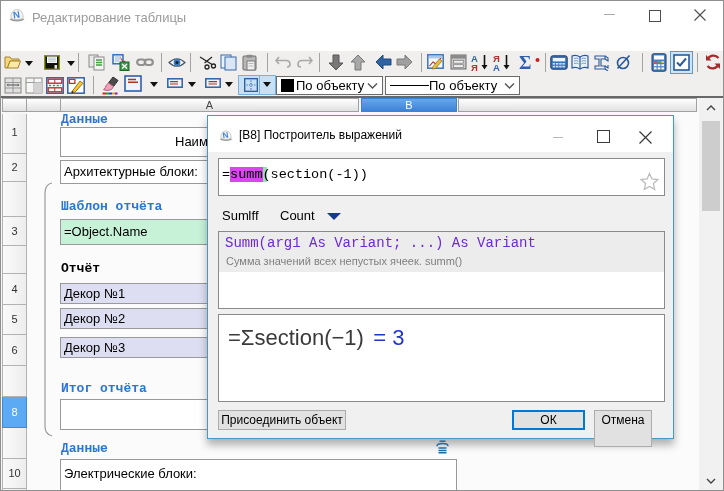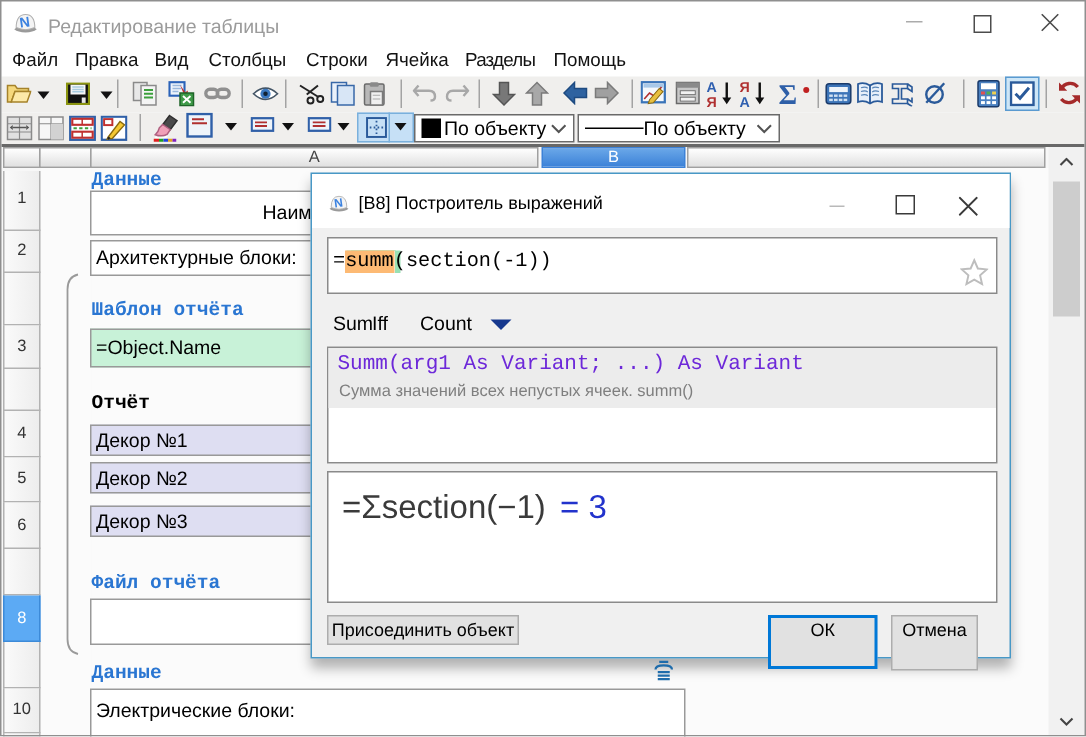--- a/index.html
+++ b/index.html
@@ -35,30 +35,20 @@
     <path d="M2.8 13.4 Q2.8 4.6 9 4.6 Q15.2 4.6 15.2 13.4 Q12 14.8 9 14.8 Q6 14.8 2.8 13.4Z" fill="#f4f4f4" stroke="#b0b0b0" stroke-width="0.7"></path>
     <text x="5.1" y="13" font-size="9.5" font-weight="bold" fill="#3b82e0" font-family="Liberation Sans" transform="rotate(-8 9 10)">N</text>
   </svg>
   <div id="title-text">Редактирование таблицы</div>
   <div class="abs" style="left:604px;top:14px;width:11px;height:1px;background:#ababab"></div>
   <div class="abs" style="left:649px;top:10px;width:12px;height:12px;border:1px solid #4c4c4c"></div>
   <svg class="abs" style="left:694px;top:9px" width="12" height="12" viewBox="0 0 12 12">
       <path d="M0.5 0.5 L11.5 11.5 M11.5 0.5 L0.5 11.5" stroke="#4c4c4c" stroke-width="1.1"></path>
     </svg>
 
-  <div id="menubar">
-    <span style="left:7px">Файл</span>
-    <span style="left:49px">Правка</span>
-    <span style="left:102px">Вид</span>
-    <span style="left:138px">Столбцы</span>
-    <span style="left:203px">Строки</span>
-    <span style="left:256px">Ячейка</span>
-    <span style="left:309px;letter-spacing:-0.5px">Разделы</span>
-    <span style="left:368px">Помощь</span>
-  </div>
 
   <div id="tb1">
     <svg class="abs" style="left:3px;top:3px" width="17" height="17" viewBox="0 0 17 17">
         <path d="M1 3 h5 l1.5 2 H15 v2 H6 L3.5 14 H1 Z" fill="#f5d87c" stroke="#a5822a" stroke-width="1"></path>
         <path d="M3.5 14 L6 7 h10.5 L14 14 Z" fill="#fce9a8" stroke="#a5822a" stroke-width="1"></path>
       </svg>
     <div class="darr" style="left:24px;top:10px"></div>
     <svg class="abs" style="left:43px;top:4px" width="16" height="15" viewBox="0 0 16 15">
         <rect x="0.6" y="0.6" width="14.8" height="13.8" fill="#111" stroke="#8a9410" stroke-width="1.6"></rect>
         <rect x="3" y="1.5" width="10" height="6.5" fill="#f6f6f6"></rect>
@@ -339,21 +329,21 @@
       </div>
     <div class="rh" style="top:391px;height:2px"></div>
 
     <svg class="abs" style="left:39px;top:84px" width="14" height="256" viewBox="0 0 14 256">
       <path d="M12 1 Q5 2.5 5 11 L5 244 Q5 252.5 12 254" fill="none" stroke="#9a9a9a" stroke-width="1.2"></path>
     </svg>
 
     <div class="mlabel" style="left:60px;top:14px">Данные</div>
     <div class="mlabel" style="left:60px;top:101px">Шаблон отчёта</div>
     <div class="mlabel" style="left:60px;top:163px;color:#000">Отчёт</div>
-    <div class="mlabel" style="left:60px;top:283px">Файл отчёта</div>
+    <div class="mlabel" style="left:60px;top:283px">Итог отчёта</div>
     <div class="mlabel" style="left:60px;top:343px">Данные</div>
 
     <div class="cell" style="left:59px;top:29px;width:397px;height:30px;line-height:28px;padding-left:114px">Наименование</div>
     <div class="cell" style="left:59px;top:62px;width:397px;height:24px;line-height:22px">Архитектурные блоки:</div>
     <div class="cell" style="left:59px;top:121px;width:397px;height:26px;line-height:24px;background:#c8f2d8">=Object.Name</div>
     <div class="cell" style="left:59px;top:185px;width:397px;height:21px;line-height:19px;background:#dedef2">Декор №1</div>
     <div class="cell" style="left:59px;top:210px;width:397px;height:21px;line-height:19px;background:#dedef2">Декор №2</div>
     <div class="cell" style="left:59px;top:239px;width:397px;height:21px;line-height:19px;background:#dedef2">Декор №3</div>
     <div class="cell" style="left:59px;top:301px;width:397px;height:31px"></div>
     <div class="cell" style="left:59px;top:361px;width:397px;height:39px;line-height:27px">Электрические блоки:</div>
@@ -385,35 +375,35 @@
         <text x="5.1" y="13" font-size="9.5" font-weight="bold" fill="#3b82e0" font-family="Liberation Sans" transform="rotate(-8 9 10)">N</text>
       </svg>
       <div class="abs" style="left:31px;top:12px;font-size:12px;color:#000">[B8] Построитель выражений</div>
       <div class="abs" style="left:345px;top:21px;width:10px;height:1px;background:#b9b9b9"></div>
       <div class="abs" style="left:389px;top:14px;width:13px;height:13px;border:1px solid #3a3a3a"></div>
       <svg class="abs" style="left:431px;top:15px" width="13" height="13" viewBox="0 0 13 13">
           <path d="M0.5 0.5 L12.5 12.5 M12.5 0.5 L0.5 12.5" stroke="#3a3a3a" stroke-width="1.2"></path>
         </svg>
     </div>
     <div class="dbox" style="left:10px;top:42px;width:447px;height:38px">
-      <div class="abs mono" style="left:3px;top:8px;font-size:13.5px">=<span style="background:#fdba74;box-shadow:4px 0 0 #98e0b4,1px 0 0 #98e0b4">summ</span>(section(-1))</div>
+      <div class="abs mono" style="left:3px;top:8px;font-size:13.5px">=<span style="background:#d946ef;box-shadow:4px 0 0 #98e0b4,1px 0 0 #98e0b4">summ</span>(section(-1))</div>
       <svg class="abs" style="left:421px;top:13px" width="19" height="19" viewBox="0 0 19 19">
           <path d="M9.5 1.5 L11.9 7 L17.8 7.6 L13.4 11.6 L14.7 17.4 L9.5 14.4 L4.3 17.4 L5.6 11.6 L1.2 7.6 L7.1 7Z" fill="none" stroke="#bdbdbd" stroke-width="1.3"></path>
         </svg>
     </div>
     <div class="abs" style="left:14px;top:92px;font-size:13px;color:#000">Sum</div>
     <div class="abs" style="left:40px;top:92px;font-size:13px;color:#000">Iff</div>
     <div class="abs" style="left:72px;top:92px;font-size:13px;color:#000">Count</div>
     <div class="abs" style="left:119px;top:97px;width:0;height:0;border-left:7px solid transparent;border-right:7px solid transparent;border-top:7px solid #16388e"></div>
     <div class="dbox" style="left:10px;top:115px;width:447px;height:78px">
       <div class="abs" style="left:0;top:0;width:445px;height:40px;background:#ececec"></div>
       <div class="abs mono" style="left:6px;top:3px;font-size:14px;color:#6d28d9">Summ(arg1 As Variant; ...) As Variant</div>
       <div class="abs" style="left:7px;top:23px;font-size:11px;color:#7f7f7f">Сумма значений всех непустых ячеек. summ()</div>
     </div>
     <div class="dbox" style="left:10px;top:198px;width:447px;height:88px">
       <div class="abs" style="left:9px;top:10px;font-size:22px;color:#3a3a3a">=Σsection(−1)<span style="font-size:17px">&nbsp;&nbsp;</span><span style="color:#2233cc">= 3</span></div>
     </div>
     <div class="btn" style="left:10px;top:294px;width:128px;height:20px;line-height:18px">Присоединить объект</div>
-    <div class="btn" style="left:304px;top:294px;width:73px;height:36px;line-height:16px;border:2px solid #0078d7">ОК</div>
+    <div class="btn" style="left:304px;top:294px;width:73px;height:20px;line-height:16px;border:2px solid #0078d7">ОК</div>
     <div class="btn" style="left:386px;top:294px;width:58px;height:37px;line-height:18px">Отмена</div>
   </div>
   <div id="winborder"></div>
 </div>
 
 </body></html>

